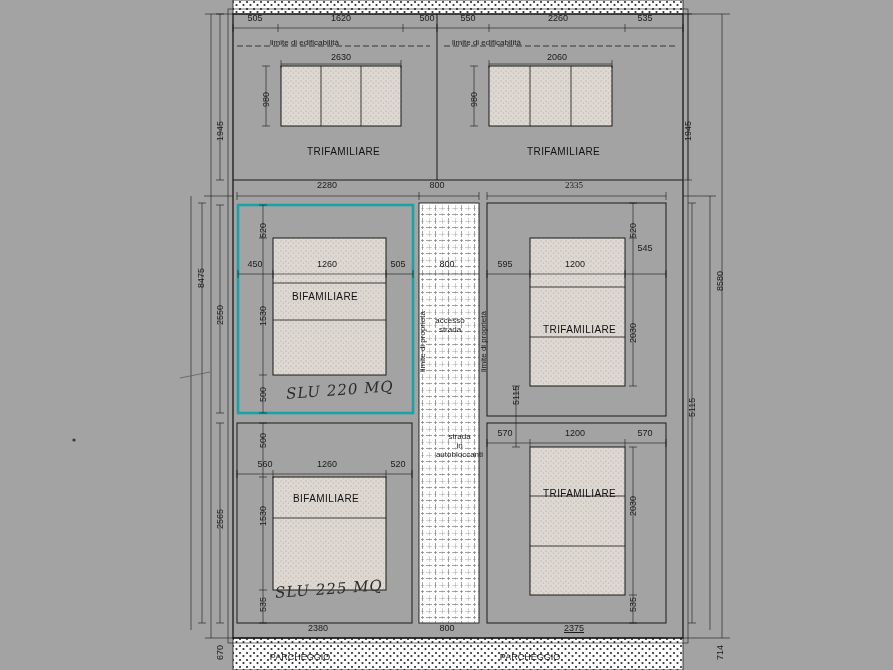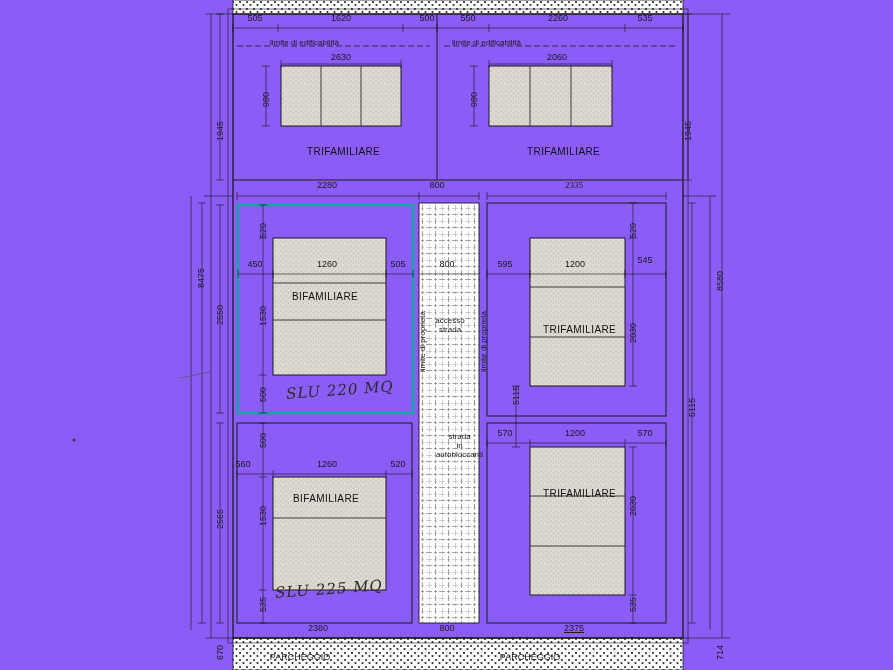--- a/index.html
+++ b/index.html
@@ -7,21 +7,21 @@
     padding: 0;
     background: #ffffff;
   }
   body {
     font-family: "Liberation Sans", sans-serif;
   }
   #plan {
     position: relative;
     width: 893px;
     height: 670px;
-    background: #8b5cf6;
+    background: #a3a3a3;
     overflow: hidden;
   }
   .lbl {
     position: absolute;
     font-size: 9px;
     color: #1a1a1a;
     white-space: nowrap;
     line-height: 1;
   }
   .lbl.vert {
@@ -276,27 +276,27 @@
   <div class="lbl center" style="left:312px; top:181px; width:30px;">2280</div>
   <div class="lbl center" style="left:424px; top:181px; width:26px;">800</div>
   <div class="lbl center" style="left:559px; top:181px; width:30px;font-family:Liberation Serif, serif;">2335</div>
 
   <div class="lbl center" style="left:242px; top:260px; width:26px;">450</div>
   <div class="lbl center" style="left:312px; top:260px; width:30px;">1260</div>
   <div class="lbl center" style="left:385px; top:260px; width:26px;">505</div>
   <div class="lbl center" style="left:434px; top:260px; width:26px;">800</div>
   <div class="lbl center" style="left:492px; top:260px; width:26px;">595</div>
   <div class="lbl center" style="left:560px; top:260px; width:30px;">1200</div>
-  <div class="lbl center" style="left:632px; top:256px; width:26px;">545</div>
+  <div class="lbl center" style="left:632px; top:244px; width:26px;">545</div>
 
   <div class="lbl center" style="left:492px; top:429px; width:26px;">570</div>
   <div class="lbl center" style="left:560px; top:429px; width:30px;">1200</div>
   <div class="lbl center" style="left:632px; top:429px; width:26px;">570</div>
 
-  <div class="lbl center" style="left:230px; top:460px; width:26px;">560</div>
+  <div class="lbl center" style="left:252px; top:460px; width:26px;">560</div>
   <div class="lbl center" style="left:312px; top:460px; width:30px;">1260</div>
   <div class="lbl center" style="left:385px; top:460px; width:26px;">520</div>
 
   <div class="lbl center" style="left:303px; top:624px; width:30px;">2380</div>
   <div class="lbl center" style="left:434px; top:624px; width:26px;">800</div>
   <div class="lbl center" style="left:559px; top:624px; width:30px;text-decoration:underline;">2375</div>
 
   <div class="lbl vert" style="left:262px; top:107px;">980</div>
   <div class="lbl vert" style="left:470px; top:107px;">980</div>
   <div class="lbl vert" style="left:216px; top:141px;">1945</div>

